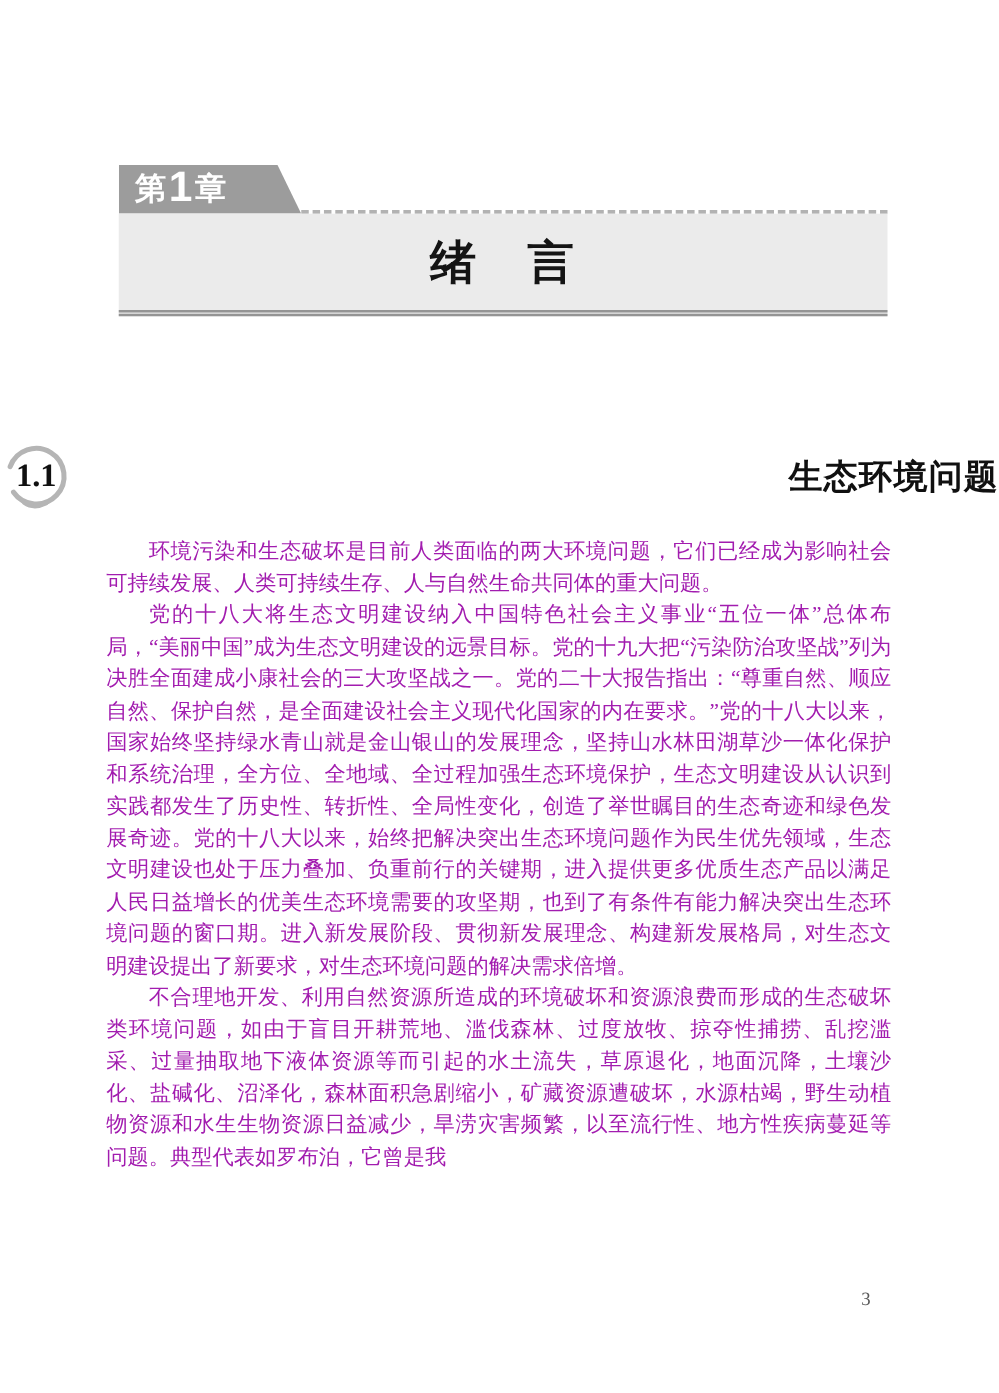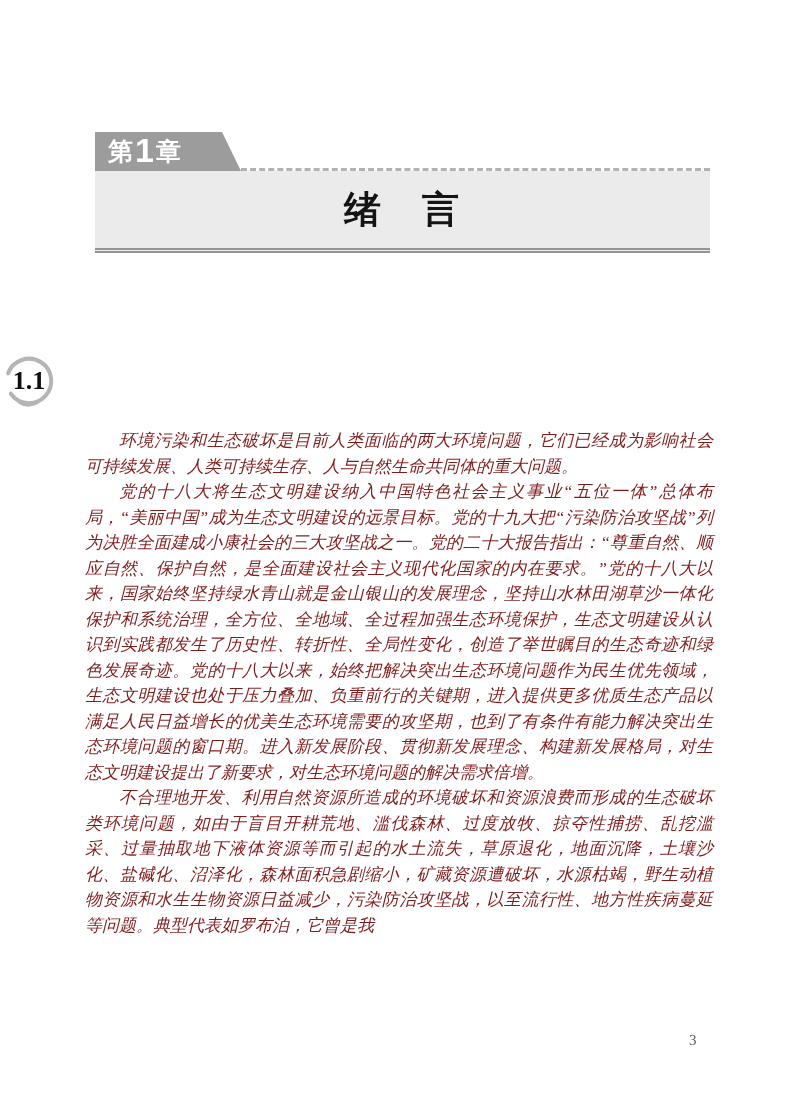--- a/index.html
+++ b/index.html
@@ -99,23 +99,22 @@
   }
 
   
   .body-text {
     position: absolute;
     left: 85px;
     top: 428px;
     width: 628px;
     font-size: 17px;
     line-height: 25.5px;
-    color: #7f1d1d;
+    color: #a21caf;
     text-align: justify;
-    font-style: italic;
   }
   .body-text p { margin: 0; text-indent: 2em; }
 
   
   .page-number {
     position: absolute;
     left: 689px;
     top: 1032px;
     font-size: 15px;
     color: #595959;
@@ -139,23 +138,24 @@
   </div>
 
   <div class="section-heading">
     <span class="sec-num-wrap">
       <svg class="swirl" viewBox="0 0 60 60" aria-hidden="true">
         <path d="M 8.4 22.1 A 23 23 0 1 1 11.2 43.2" fill="none" stroke="#b5b5b5" stroke-width="4.2" stroke-linecap="round"></path>
         <path d="M 20 52 Q 28 57.5 38 52.5" fill="none" stroke="#b5b5b5" stroke-width="3.4" stroke-linecap="round"></path>
       </svg>
       <span class="sec-num">1.1</span>
     </span>
+    <span class="sec-title">生态环境问题</span>
   </div>
 
   <main class="body-text">
     <p>环境污染和生态破坏是目前人类面临的两大环境问题，它们已经成为影响社会可持续发展、人类可持续生存、人与自然生命共同体的重大问题。</p>
     <p>党的十八大将生态文明建设纳入中国特色社会主义事业“五位一体”总体布局，“美丽中国”成为生态文明建设的远景目标。党的十九大把“污染防治攻坚战”列为决胜全面建成小康社会的三大攻坚战之一。党的二十大报告指出：“尊重自然、顺应自然、保护自然，是全面建设社会主义现代化国家的内在要求。”党的十八大以来，国家始终坚持绿水青山就是金山银山的发展理念，坚持山水林田湖草沙一体化保护和系统治理，全方位、全地域、全过程加强生态环境保护，生态文明建设从认识到实践都发生了历史性、转折性、全局性变化，创造了举世瞩目的生态奇迹和绿色发展奇迹。党的十八大以来，始终把解决突出生态环境问题作为民生优先领域，生态文明建设也处于压力叠加、负重前行的关键期，进入提供更多优质生态产品以满足人民日益增长的优美生态环境需要的攻坚期，也到了有条件有能力解决突出生态环境问题的窗口期。进入新发展阶段、贯彻新发展理念、构建新发展格局，对生态文明建设提出了新要求，对生态环境问题的解决需求倍增。</p>
-    <p>不合理地开发、利用自然资源所造成的环境破坏和资源浪费而形成的生态破坏类环境问题，如由于盲目开耕荒地、滥伐森林、过度放牧、掠夺性捕捞、乱挖滥采、过量抽取地下液体资源等而引起的水土流失，草原退化，地面沉降，土壤沙化、盐碱化、沼泽化，森林面积急剧缩小，矿藏资源遭破坏，水源枯竭，野生动植物资源和水生生物资源日益减少，污染防治攻坚战，以至流行性、地方性疾病蔓延等问题。典型代表如罗布泊，它曾是我</p>
+    <p>不合理地开发、利用自然资源所造成的环境破坏和资源浪费而形成的生态破坏类环境问题，如由于盲目开耕荒地、滥伐森林、过度放牧、掠夺性捕捞、乱挖滥采、过量抽取地下液体资源等而引起的水土流失，草原退化，地面沉降，土壤沙化、盐碱化、沼泽化，森林面积急剧缩小，矿藏资源遭破坏，水源枯竭，野生动植物资源和水生生物资源日益减少，旱涝灾害频繁，以至流行性、地方性疾病蔓延等问题。典型代表如罗布泊，它曾是我</p>
   </main>
 
   <div class="page-number">3</div>
 
 </div>
 
 </body></html>

